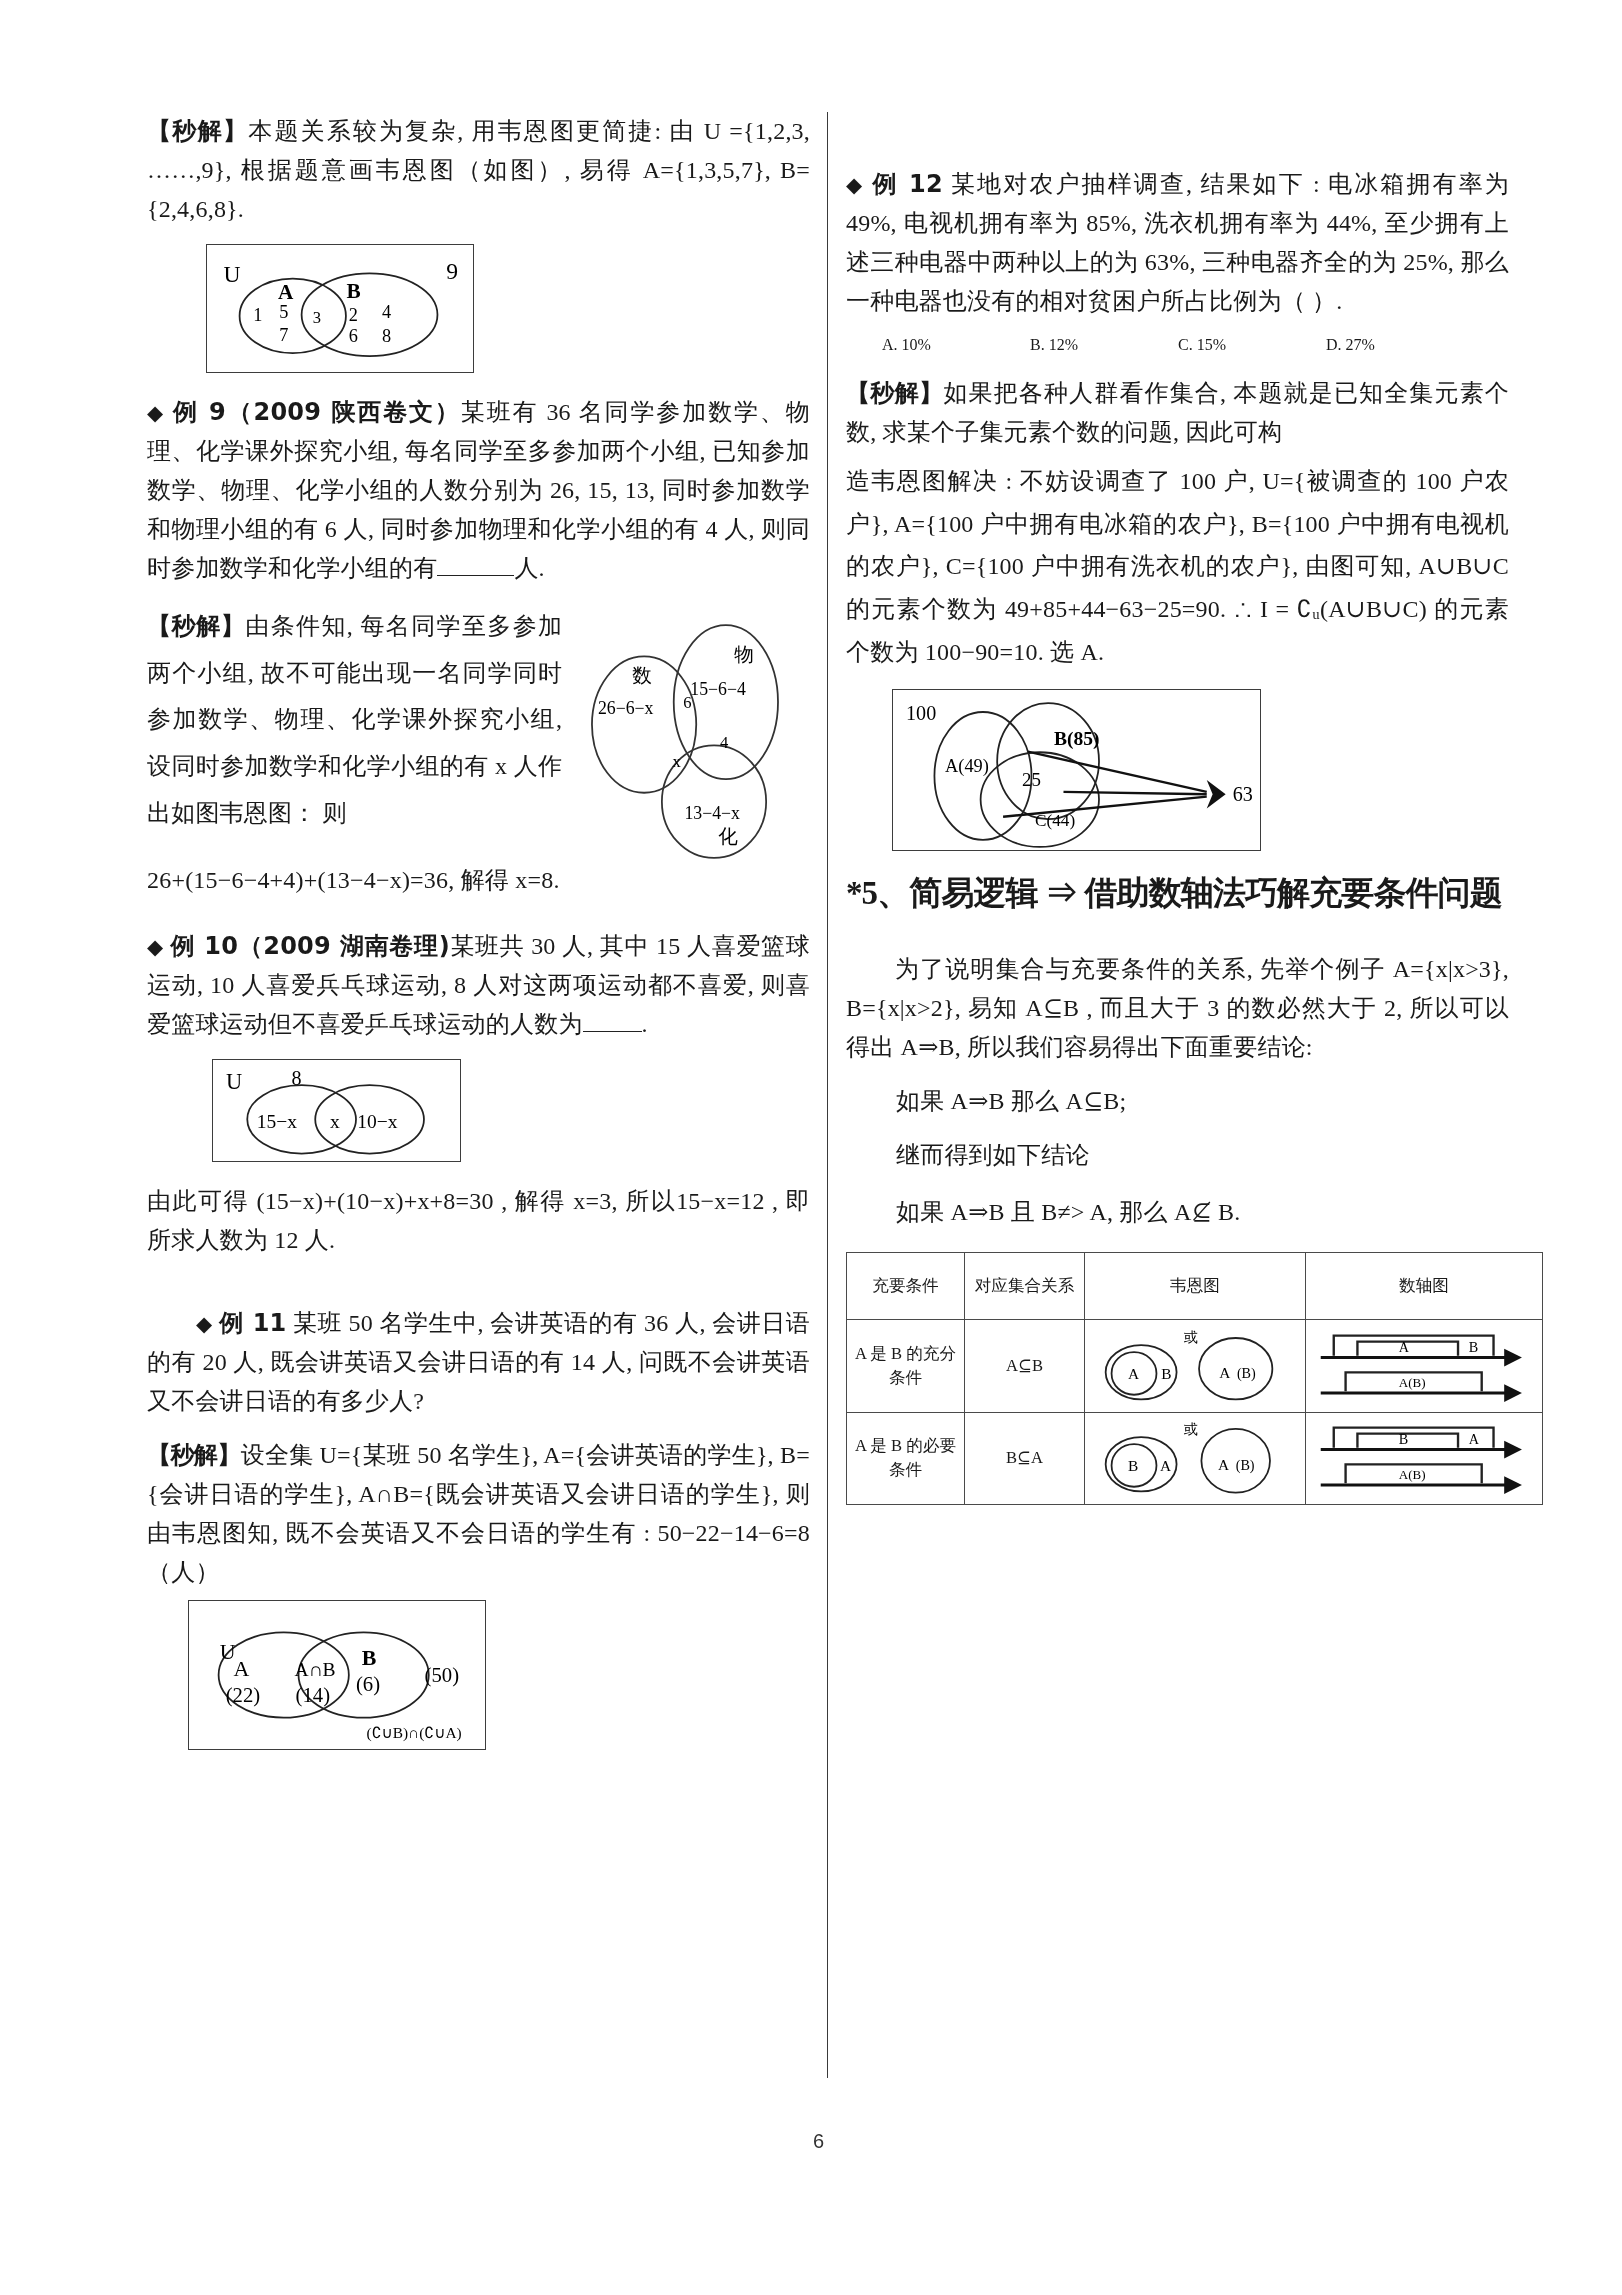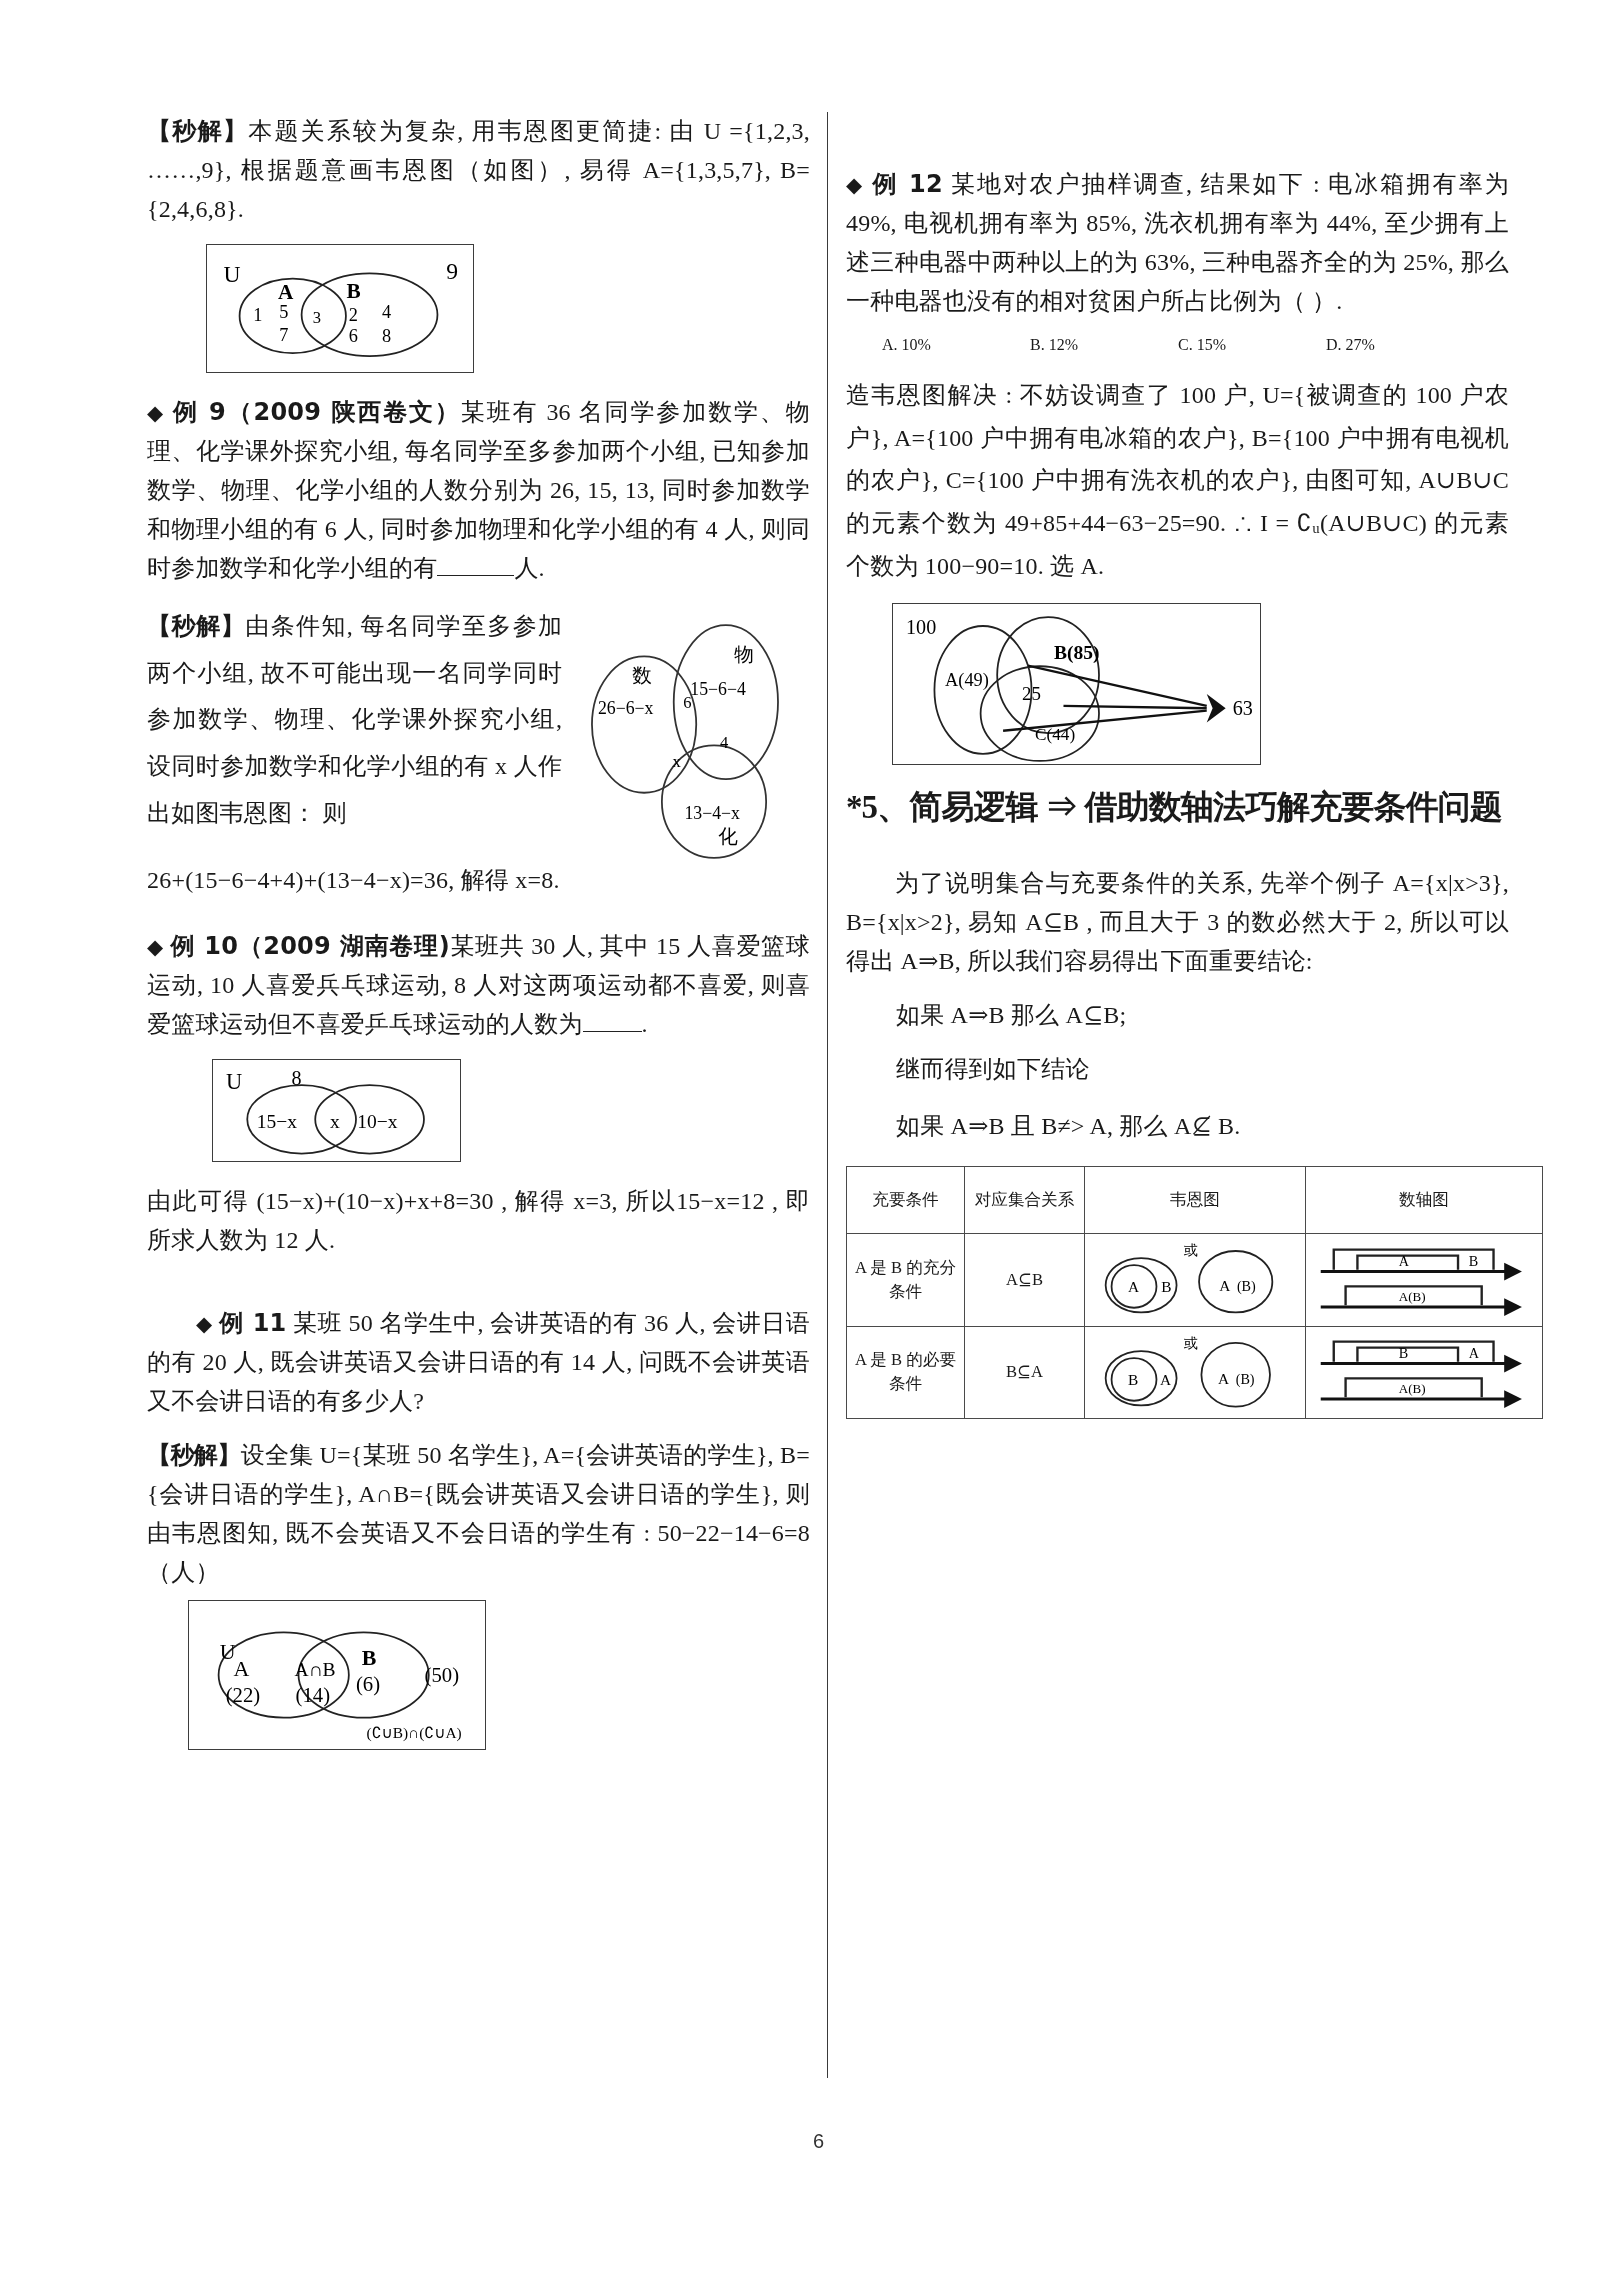--- a/index.html
+++ b/index.html
@@ -256,20 +256,23 @@
       <span class="ex-head">例 12</span> <span>某地对农户抽样调查, 结果如下 : 电冰箱拥有率为 49%, 电视机拥有率为 85%, 洗衣机拥有率为 44%, 至少拥有上述三种电器中两种以上的为 63%, 三种电器齐全的为 25%, 那么一种电器也没有的相对贫困户所占比例为（     ）.</span>
     </p>
 
     <div class="choices">
       <span>A. 10%</span>
       <span>B. 12%</span>
       <span>C. 15%</span>
       <span>D. 27%</span>
     </div>
 
+    <p class="tight">
+      <span class="lbl">【秒解】</span><span>如果把各种人群看作集合, 本题就是已知全集元素个数, 求某个子集元素个数的问题, 因此可构</span>
+    </p>
     <p style="line-height:1.78;">造韦恩图解决 : 不妨设调查了 100 户, U={被调查的 100 户农户}, A={100 户中拥有电冰箱的农户}, B={100 户中拥有电视机的农户}, C={100 户中拥有洗衣机的农户}, 由图可知,  A∪B∪C 的元素个数为 49+85+44−63−25=90. ∴ I = ∁ᵤ(A∪B∪C) 的元素个数为 100−90=10. 选 A.</p>
 
     <div class="figbox" style="width:367px;height:160px;margin-left:46px;">
       <svg width="367" height="160" viewBox="0 0 620 270">
         <ellipse cx="152" cy="145" rx="82" ry="108" fill="none" stroke="#222" stroke-width="3"></ellipse>
         <ellipse cx="262" cy="120" rx="86" ry="98" fill="none" stroke="#222" stroke-width="3"></ellipse>
         <ellipse cx="248" cy="185" rx="100" ry="80" fill="none" stroke="#222" stroke-width="3"></ellipse>
         <text x="22" y="50" font-size="34">100</text>
         <text x="88" y="138" font-size="31">A(49)</text>
         <text x="272" y="92" font-size="33" font-weight="bold">B(85)</text>

